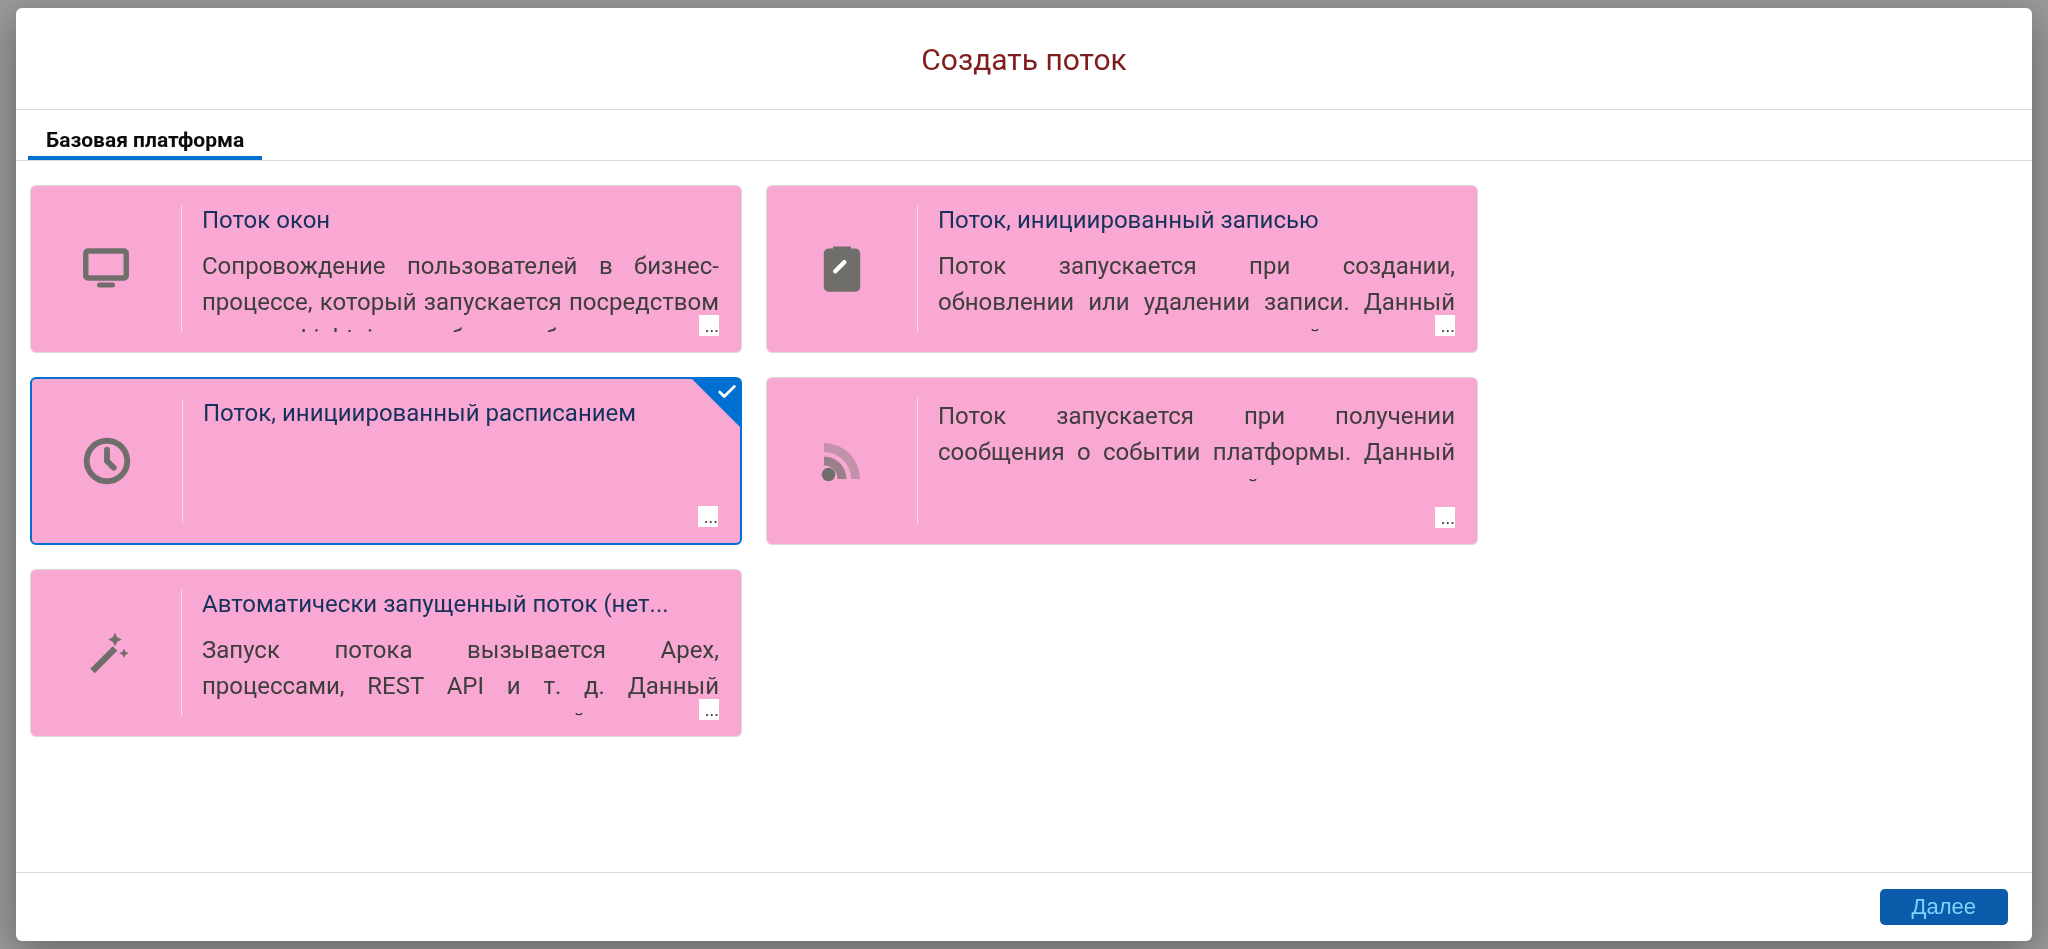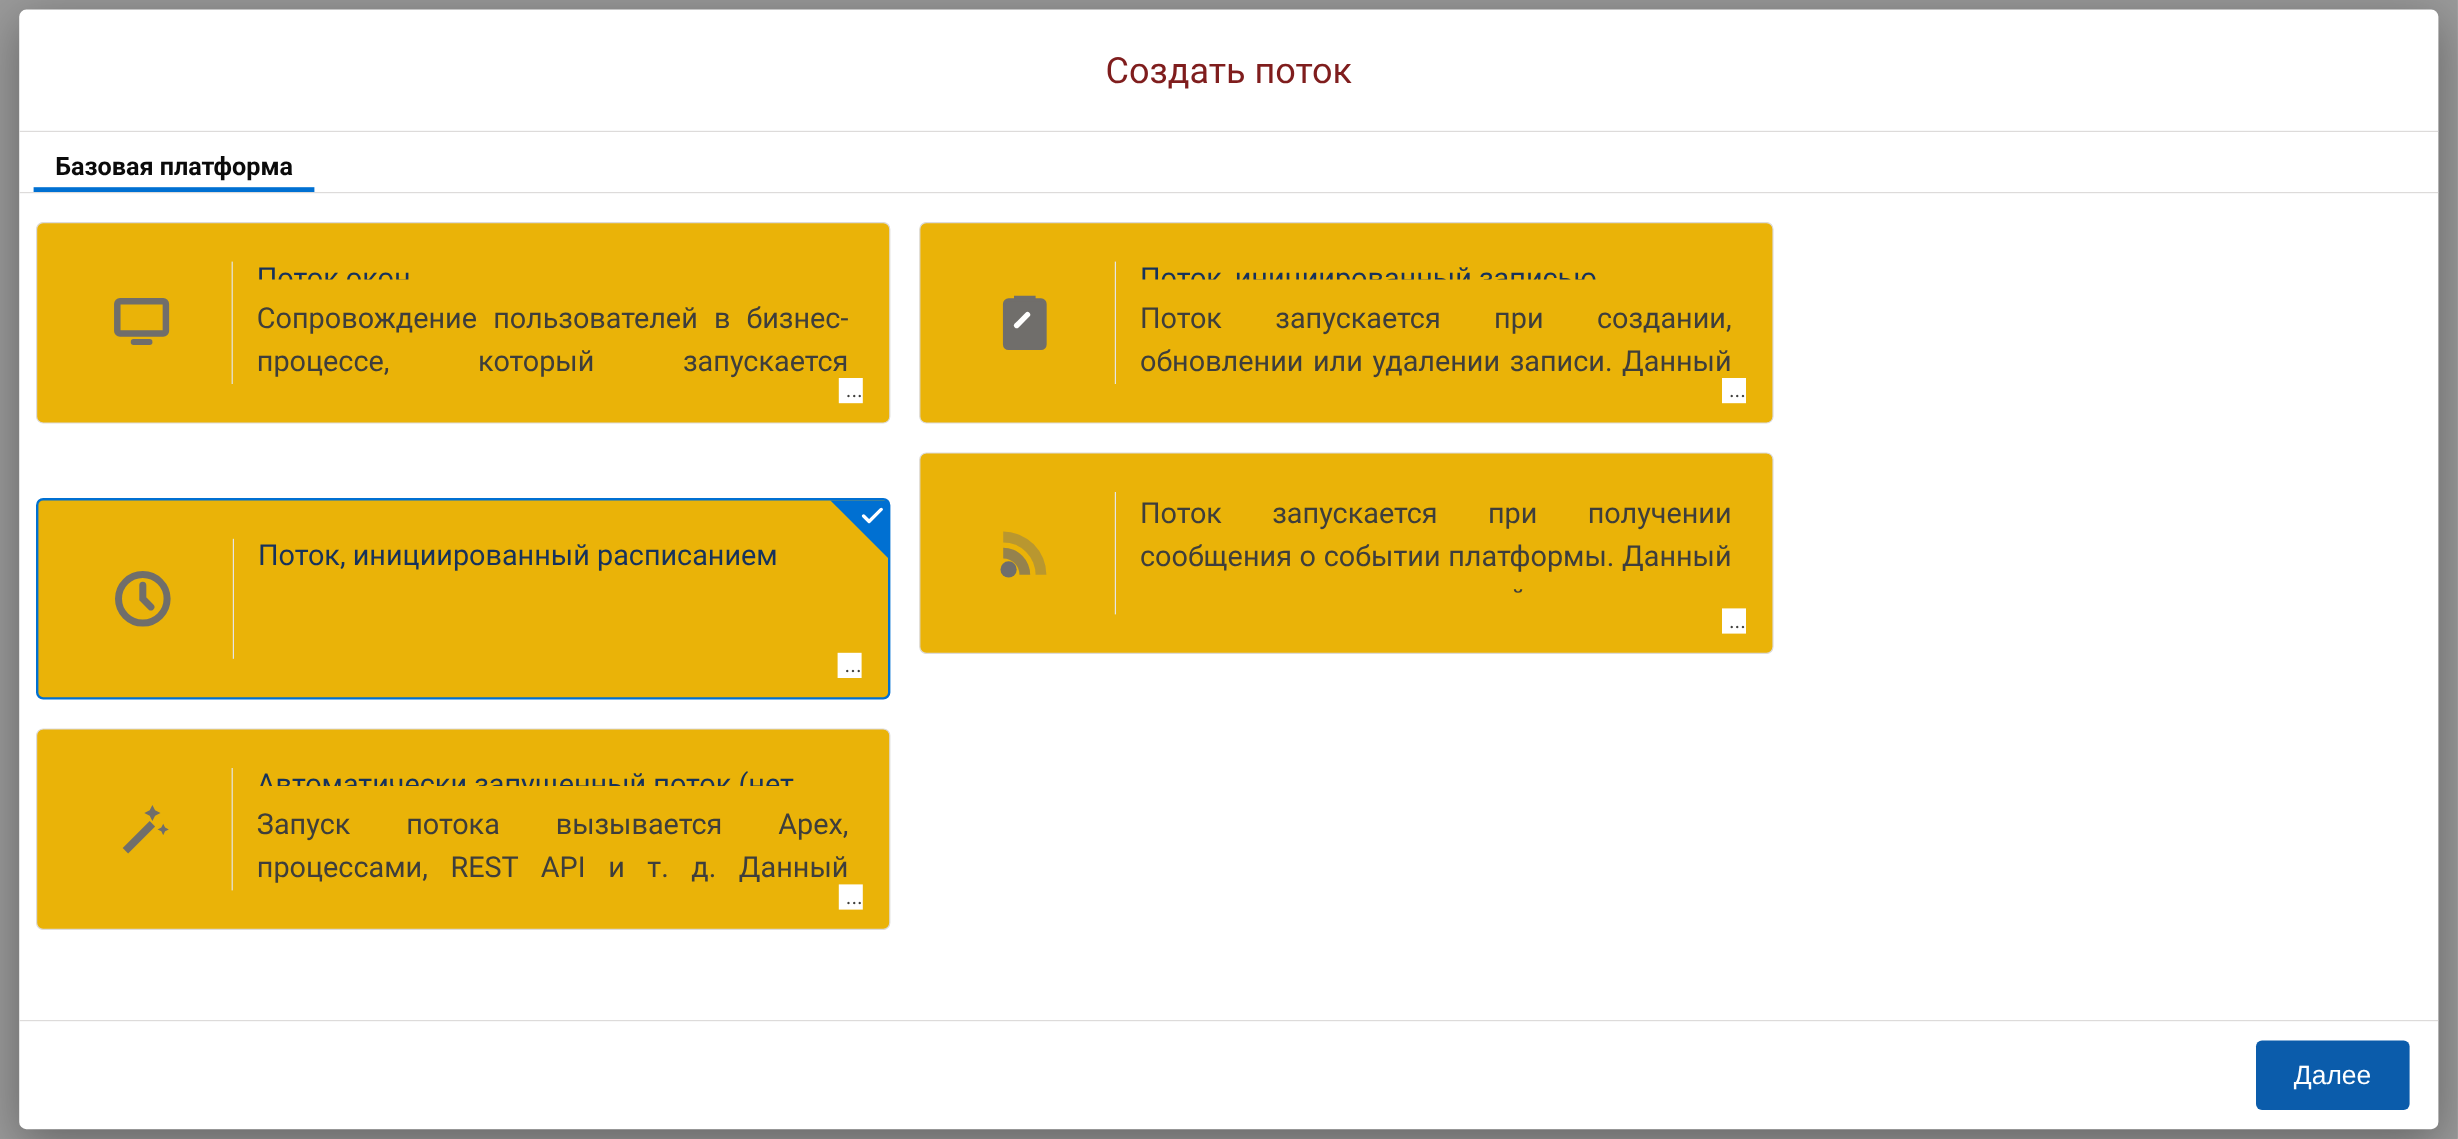--- a/index.html
+++ b/index.html
@@ -67,31 +67,30 @@
   .col {
     display: flex;
     flex-direction: column;
     gap: 24px;
   }
   .card {
     width: 712px;
     height: 168px;
     border: 1px solid #dddbda;
     border-radius: 6px;
-    background: #eab308;
+    background: #f9a8d4;
     display: flex;
     align-items: stretch;
-    padding: 12px;
+    padding: 0;
     cursor: pointer;
     position: relative;
     box-sizing: border-box;
   }
   .card.selected {
     border: 2px solid #0070d2;
-    margin-top: 38px;
   }
   .card .icon-box {
     width: 150px;
     display: flex;
     align-items: center;
     justify-content: center;
     color: #706e6b;
   }
   .card .divider {
     width: 1px;
@@ -149,25 +148,25 @@
     height: 22px;
   }
   .footer {
     border-top: 1px solid #dddbda;
     padding: 16px 24px;
     display: flex;
     justify-content: flex-end;
   }
   .btn-primary {
     background: #0b5cab;
-    color: #ffffff;
+    color: #7dd3fc;
     border: none;
     border-radius: 5px;
     font-size: 22px;
-    padding: 16px 32px;
+    padding: 5px 32px;
     cursor: pointer;
   }
 </style>
 </head>
 <body>
 
 <div class="backdrop"></div>
 
 <div class="modal">
 

